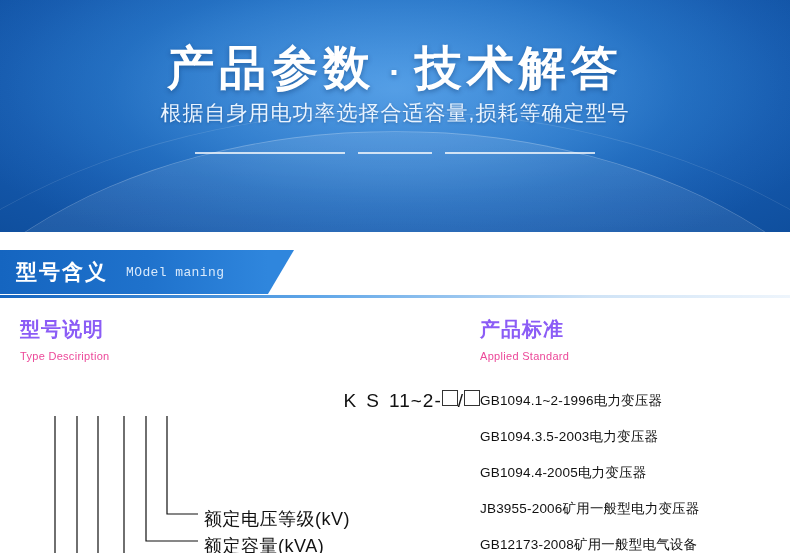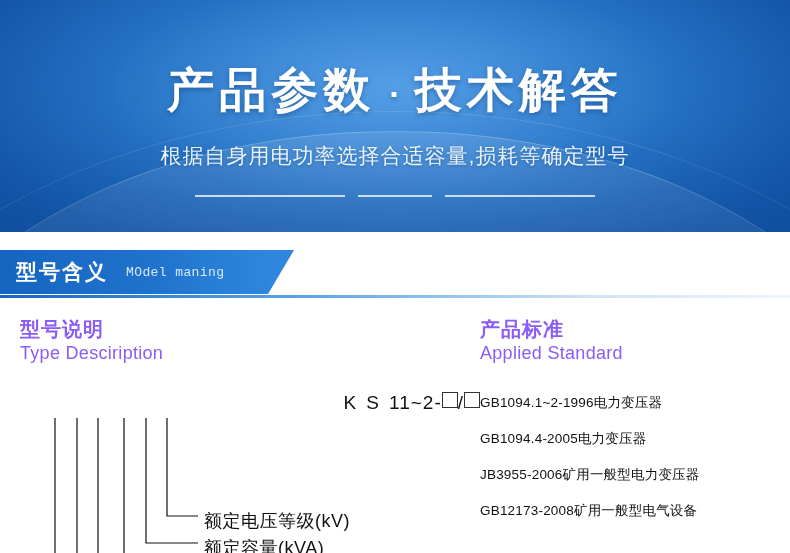--- a/index.html
+++ b/index.html
@@ -56,41 +56,41 @@
     bottom: -300px;
     height: 420px;
     border-radius: 50% 50% 0 0 / 100% 100% 0 0;
     border-top: 1px solid rgba(255,255,255,0.13);
     pointer-events: none;
   }
   .hero-inner {
     position: relative;
     z-index: 3;
     text-align: center;
-    padding-top: 64px;
+    padding-top: 42px;
   }
   .hero-title {
     color: #ffffff;
     font-size: 47px;
     font-weight: bold;
     letter-spacing: 5px;
     line-height: 1.12;
     text-shadow: 0 2px 5px rgba(0,40,90,0.38);
   }
   .hero-title .dot {
     font-size: 34px;
     vertical-align: middle;
     padding: 0 14px;
     letter-spacing: 0;
   }
   .hero-sub {
     color: #eaf4ff;
     font-size: 21px;
     letter-spacing: 1px;
-    margin-top: 25px;
+    margin-top: 4px;
     text-shadow: 0 1px 3px rgba(0,40,90,0.35);
   }
   .hero-rule {
     margin: 24px auto 0;
     width: 400px;
     height: 3px;
     position: relative;
   }
   .hero-rule .seg {
     position: absolute;
@@ -163,22 +163,23 @@
   .col-left  { width: 480px; padding-left: 20px; box-sizing: border-box; }
   .col-right { width: 310px; box-sizing: border-box; }
 
   .col-title-cn {
     color: #8b5cf6;
     font-size: 20px;
     font-weight: bold;
     letter-spacing: 1px;
   }
   .col-title-en {
-    color: #8b5cf6;
-    font-size: 18px;
+    color: #ec4899;
+    font-size: 11px;
+    margin-top: 7px;
     letter-spacing: 0.3px;
   }
 
   
   .model-area {
     position: relative;
     height: 205px;
     margin-top: 28px;
   }
   .code-row {
@@ -287,20 +288,21 @@
 
       </div>
     </div>
 
     <div class="col-right">
       <div class="col-title-cn">产品标准</div>
       <div class="col-title-en">Applied Standard</div>
 
       <div class="std-list">
         <div class="std-item">GB1094.1~2-1996电力变压器</div>
+        <div class="std-item">GB1094.3.5-2003电力变压器</div>
         <div class="std-item">GB1094.4-2005电力变压器</div>
         <div class="std-item">JB3955-2006矿用一般型电力变压器</div>
         <div class="std-item">GB12173-2008矿用一般型电气设备</div>
 
       </div>
     </div>
 
   </div>
 </div>
 

